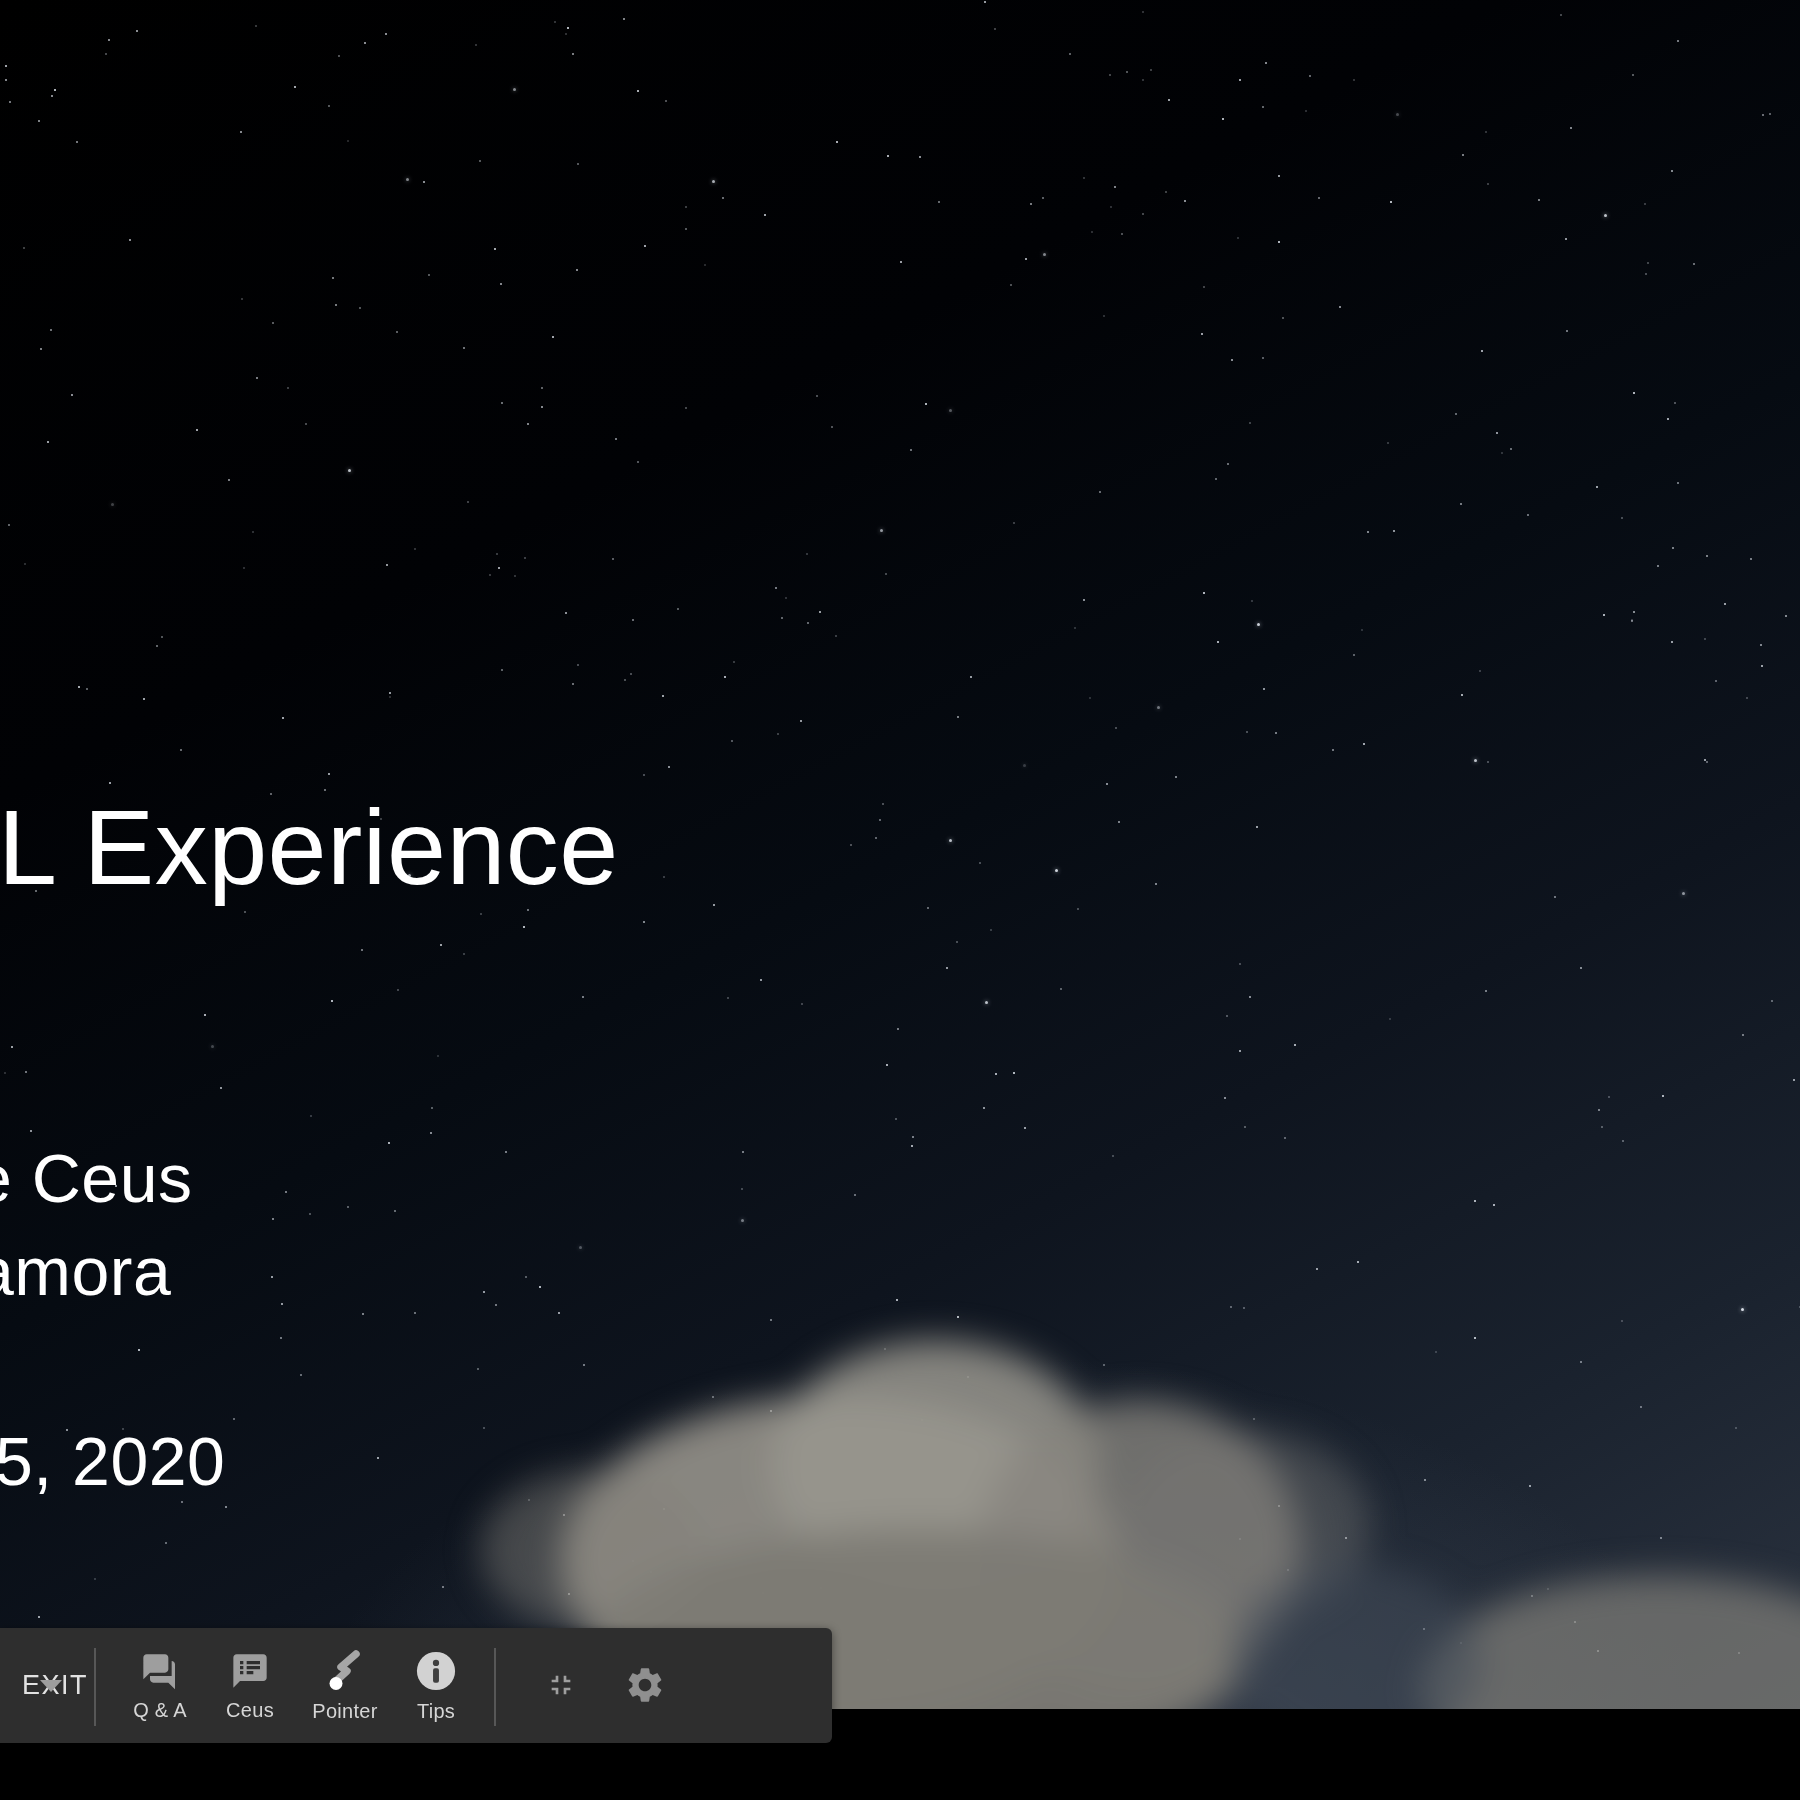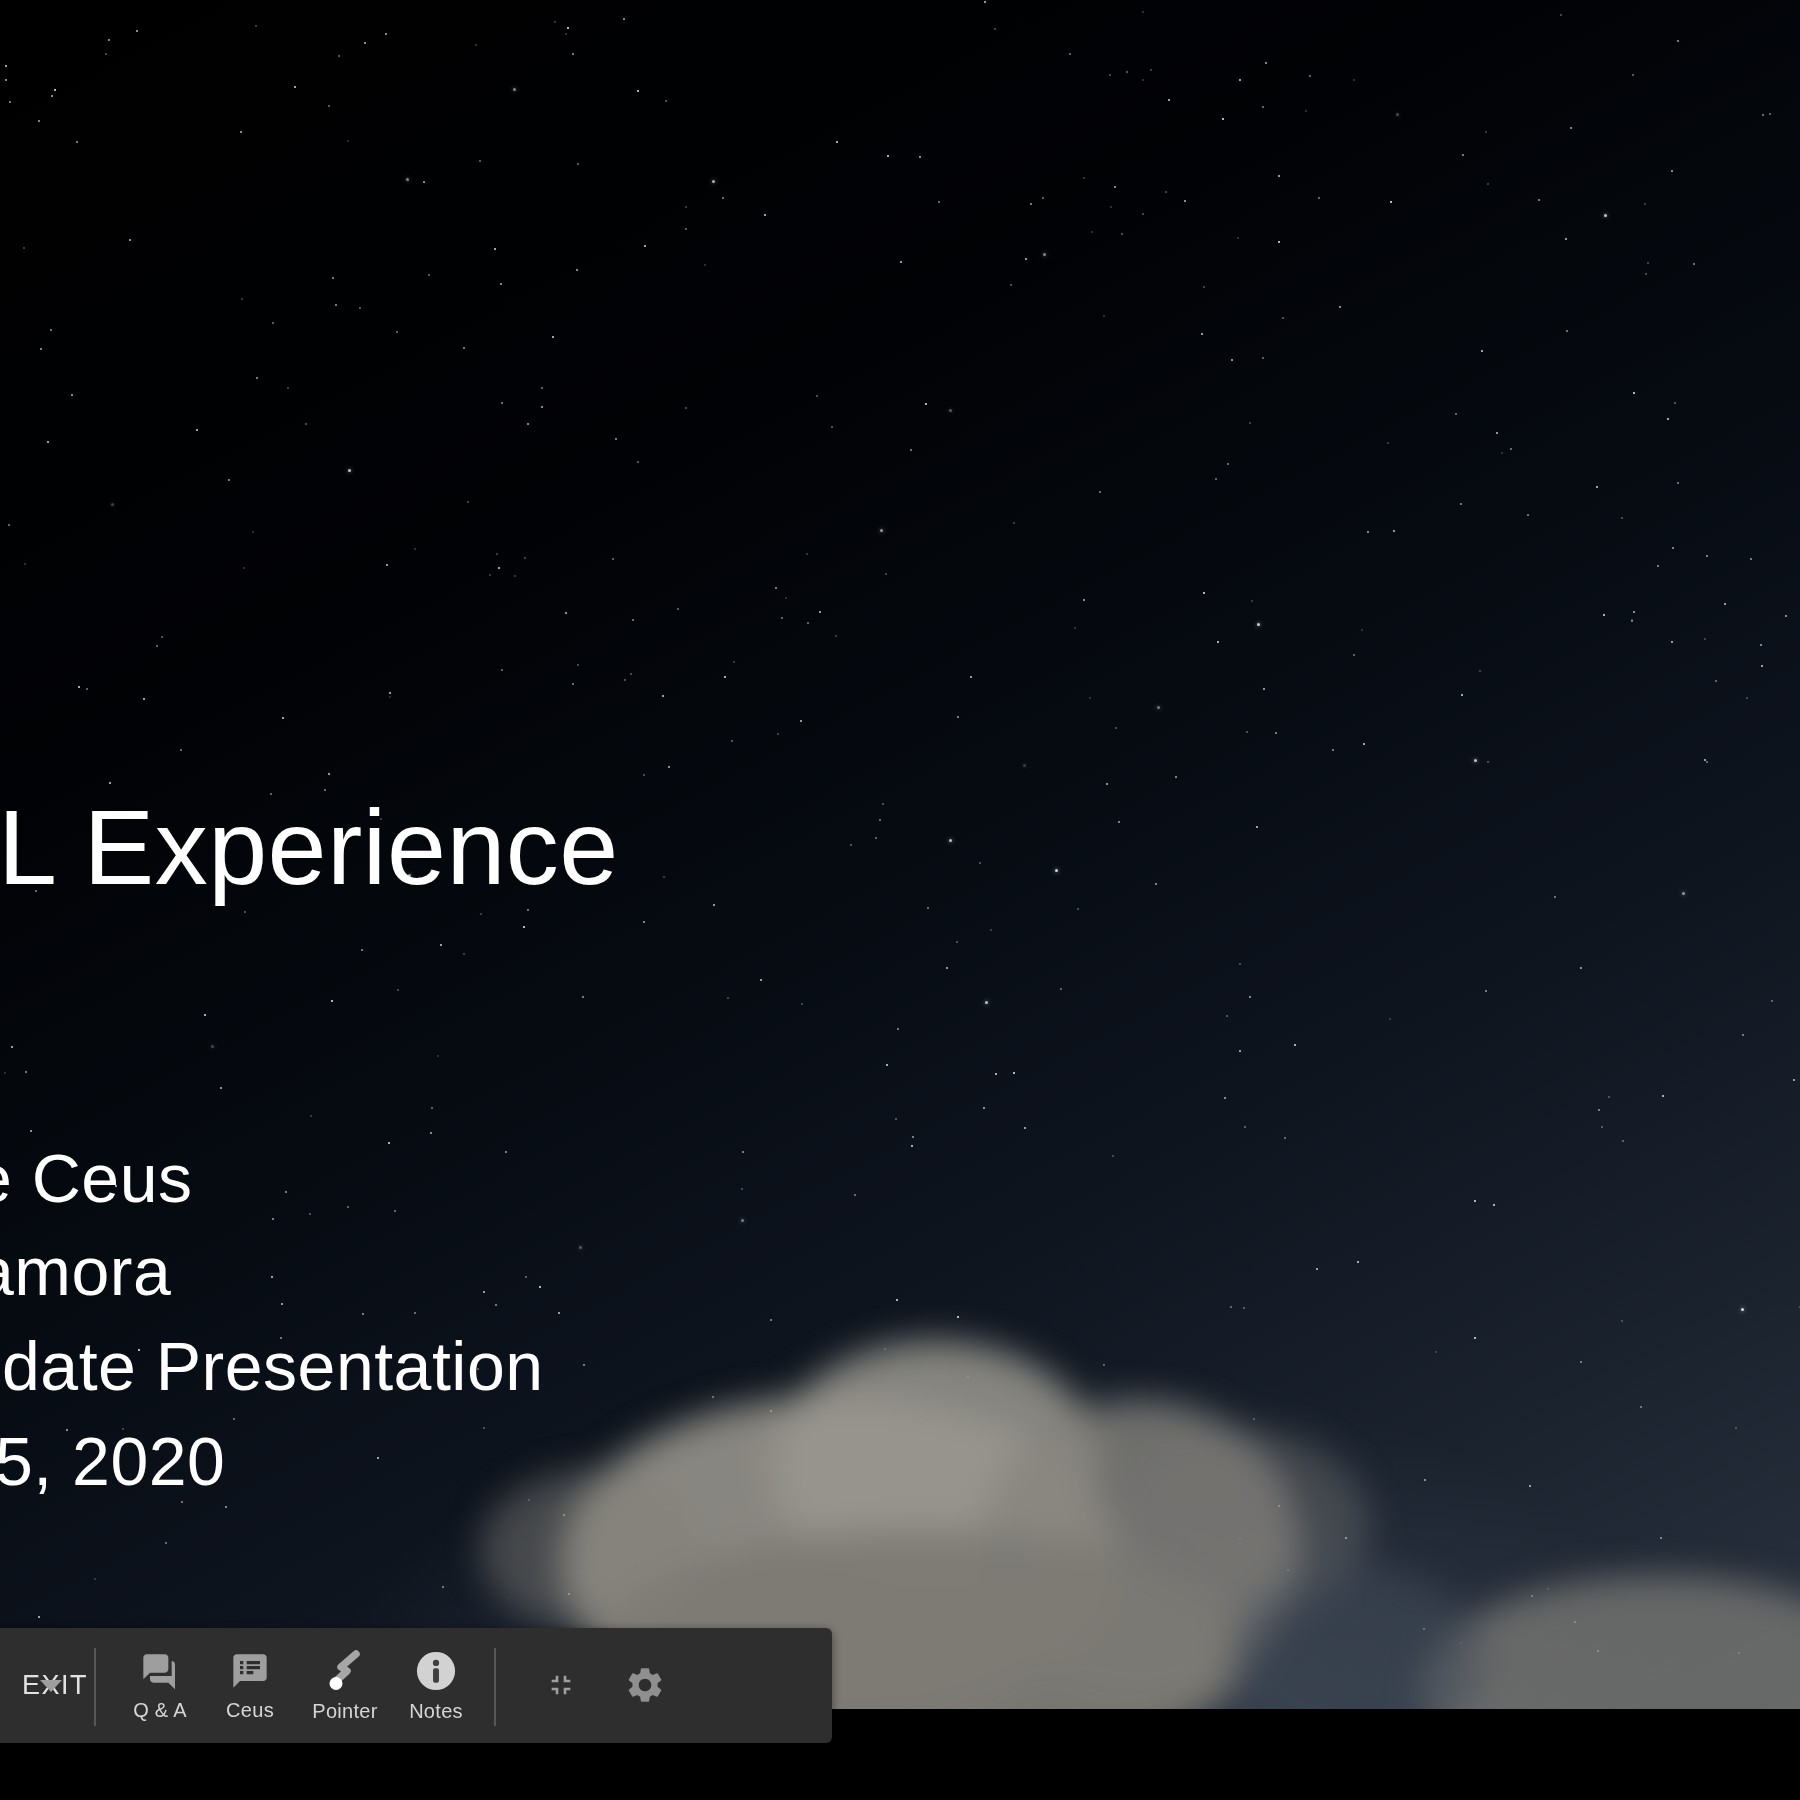--- a/index.html
+++ b/index.html
@@ -514,21 +514,20 @@
     <div class="blob b4"></div>
     <div class="blob b5"></div>
     <div class="blob b6"></div>
     <div class="blob b7"></div>
     <div class="blob b8"></div>
   </div>
 
   <div class="slide-title">L Experience</div>
   <div class="slide-line l1">e Ceus</div>
   <div class="slide-line l2">amora</div>
-  <div class="slide-line l3">date Presentation</div>
   <div class="slide-line l4">5, 2020</div>
 </div>
 
 <div class="letterbox"></div>
 
 <div class="toolbar">
   <div class="caret-btn">
     <div class="caret"></div>
   </div>
 
@@ -563,21 +562,21 @@
   </div>
 
   <div class="tb-btn btn-tips">
     <span>
       <svg viewBox="0 0 44 44" width="42" height="42">
         <circle cx="22" cy="22" r="20" fill="#d2d2d2"></circle>
         <circle cx="22" cy="13.5" r="3.3" fill="#3f3f3f"></circle>
         <rect x="18.9" y="19.2" width="6.2" height="15" rx="2" fill="#3f3f3f"></rect>
       </svg>
     </span>
-    <span class="tb-label">Notes</span>
+    <span class="tb-label">Tips</span>
   </div>
 
   <div class="tb-divider d2"></div>
 
   <div class="icon-btn btn-compress">
     <span>
       <svg viewBox="0 0 24 24" width="32" height="32" fill="#9e9e9e">
         <path d="M5 16h3v3h2v-5H5v2zm3-8H5v2h5V5H8v3zm6 11h2v-3h3v-2h-5v5zm2-11V5h-2v5h5V8h-3z"></path>
       </svg>
     </span>

